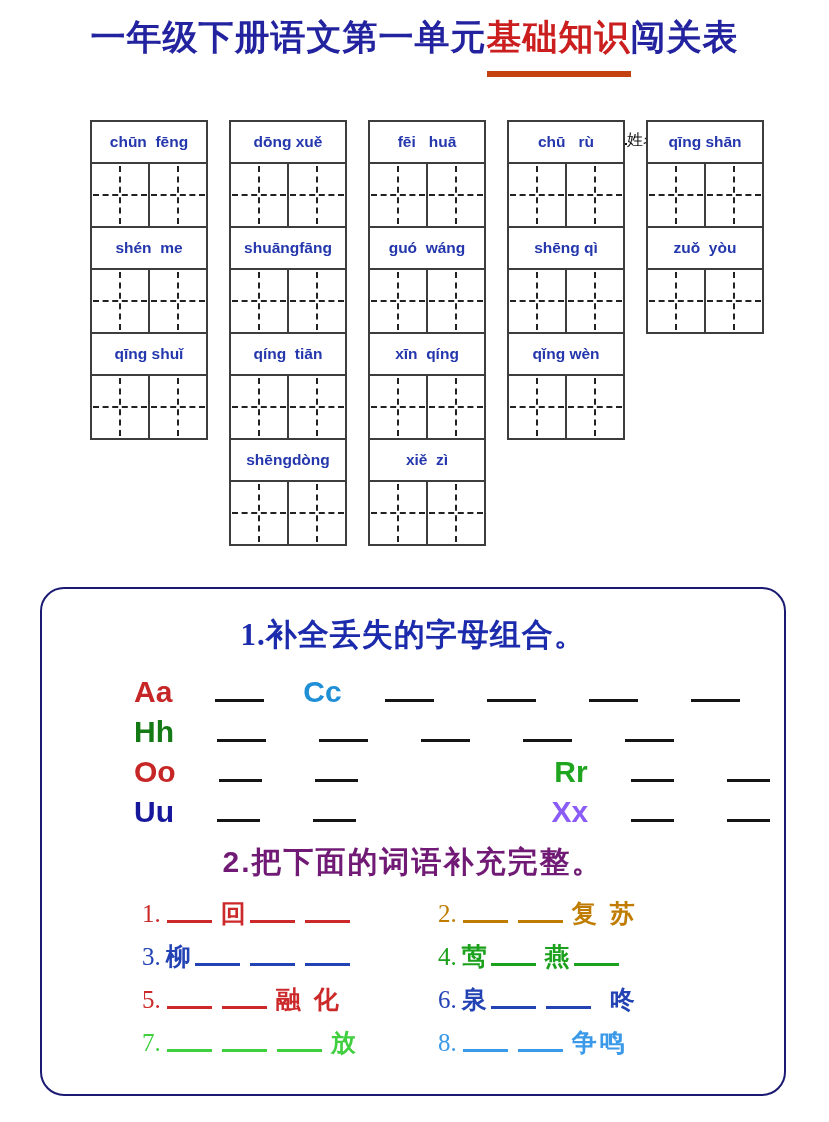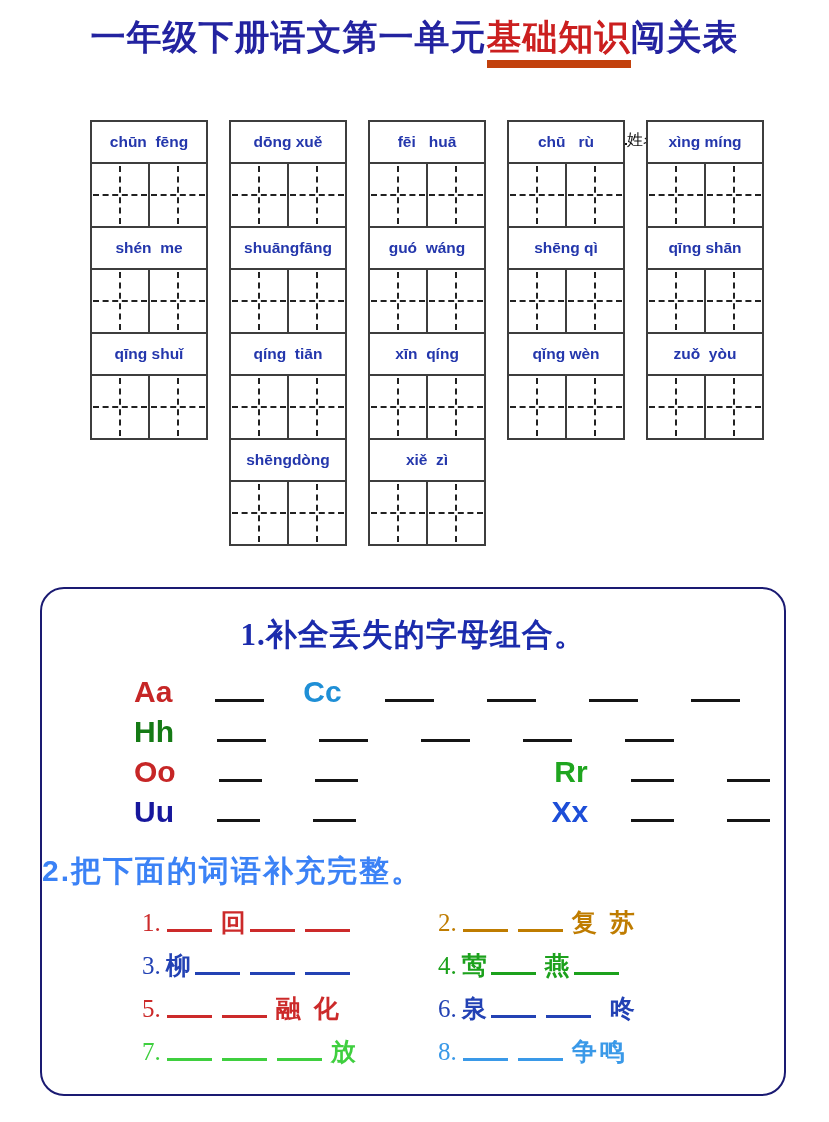--- a/index.html
+++ b/index.html
@@ -6,21 +6,21 @@
   body{
     width:829px;height:1122px;position:relative;background:#ffffff;
     font-family:"Liberation Sans",sans-serif;overflow:hidden;
   }
   
   .title{
     position:absolute;top:14px;left:0;width:100%;text-align:center;
     font-family:"Liberation Serif",serif;font-weight:bold;
     font-size:35px;color:#2323a0;letter-spacing:1px;white-space:nowrap;
   }
-  .title .hl{color:#cb1f1f;border-bottom:8px solid #c2410c;padding-bottom:3px;}
+  .title .hl{color:#cb1f1f;border-bottom:6px solid #c2410c;padding-bottom:14px;}
   
   .meta{
     position:absolute;top:84px;left:533px;font-size:16px;color:#111;
     font-family:"Liberation Serif",serif;white-space:nowrap;margin-top:44px;
   }
   .meta .uline{display:inline-block;width:62px;height:15px;border-bottom:2px solid #111;}
   
   .grid{position:absolute;top:120px;left:70px;display:flex;gap:21px;padding-left:20px;}
   .col{width:114px;border:2px solid #3d3d3d;background:#fff;align-self:flex-start;}
   .pinyin-cell{
@@ -43,22 +43,22 @@
     margin-top:26px;text-align:center;font-family:"Liberation Serif",serif;
     font-weight:bold;font-size:31px;line-height:1.3;color:#1b2bac;letter-spacing:1px;
   }
   .rows{margin:12px 0 0 92px;}
   .lrow{display:flex;align-items:flex-end;height:40px;gap:25px;}
   .letter{font-size:30px;font-weight:bold;line-height:1;margin-right:4px;}
   .blank1{width:49px;height:0;border-bottom:3px solid #151515;margin:0 14px 5px 14px;}
   .lrow > :first-child{margin-left:0;}
   .spacer{width:150px;}
   .ex2-heading{
-    margin-top:24px;text-align:left;font-size:30px;line-height:1.3;
-    font-weight:bold;color:#3b82f6;letter-spacing:2px;
+    margin-top:15px;text-align:center;font-size:30px;line-height:1.3;
+    font-weight:bold;color:#701a75;letter-spacing:2px;
   }
   .items{display:grid;grid-template-columns:296px auto;margin:12px 0 0 100px;row-gap:10px;}
   .item{display:flex;align-items:flex-end;height:33px;white-space:nowrap;}
   .item .num{font-family:"Liberation Serif",serif;font-size:25px;line-height:1;margin-right:5px;}
   .item .txt{font-size:25px;font-weight:bold;line-height:1;letter-spacing:3px;white-space:pre;}
   .item .blank2{width:45px;height:0;border-bottom:3px solid currentColor;margin:0 9px 3px 1px;}
 </style>
 </head>
 <body>
 
@@ -172,27 +172,20 @@
       <div class="block">
         <div class="pinyin-cell">qǐng wèn</div>
         <div class="write-cell">
           <div class="tzg"></div>
           <div class="tzg"></div>
         </div>
       </div>
     </div>
     <div class="col">
       <div class="block">
-        <div class="pinyin-cell">xìng míng</div>
-        <div class="write-cell">
-          <div class="tzg"></div>
-          <div class="tzg"></div>
-        </div>
-      </div>
-      <div class="block">
         <div class="pinyin-cell">qīng shān</div>
         <div class="write-cell">
           <div class="tzg"></div>
           <div class="tzg"></div>
         </div>
       </div>
       <div class="block">
         <div class="pinyin-cell">zuǒ  yòu</div>
         <div class="write-cell">
           <div class="tzg"></div>
@@ -229,21 +222,21 @@
         <span class="spacer"></span>
         <span class="letter" style="color: rgb(31, 165, 31);">Rr</span>
         <span class="blank1"></span>
         <span class="blank1"></span>
       </div>
       <div class="lrow">
         <span class="letter" style="color: rgb(23, 23, 156);">Uu</span>
         <span class="blank1"></span>
         <span class="blank1"></span>
         <span class="spacer"></span>
-        <span class="letter" style="color: #1d4ed8; margin-top: 12px;">Xx</span>
+        <span class="letter" style="color: #8b5cf6; margin-top: 12px;">Xx</span>
         <span class="blank1"></span>
         <span class="blank1"></span>
       </div>
     </div>
   <div class="ex2-heading">2.把下面的词语补充完整。</div>
   <div class="items">
       <div class="item" style="color: rgb(204, 42, 42);">
         <span class="num">1.</span>
         <span class="blank2"></span>
         <span class="txt">回</span>

